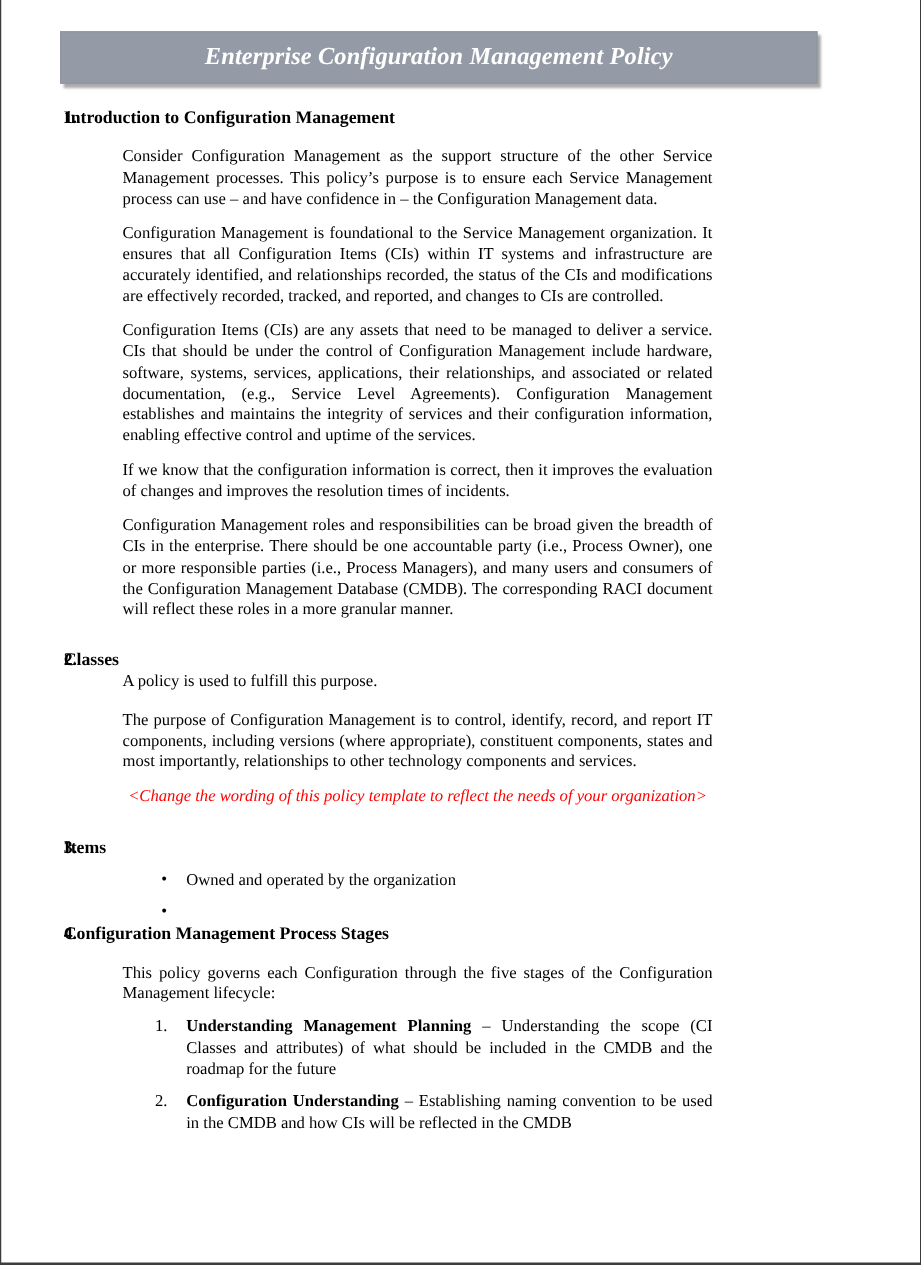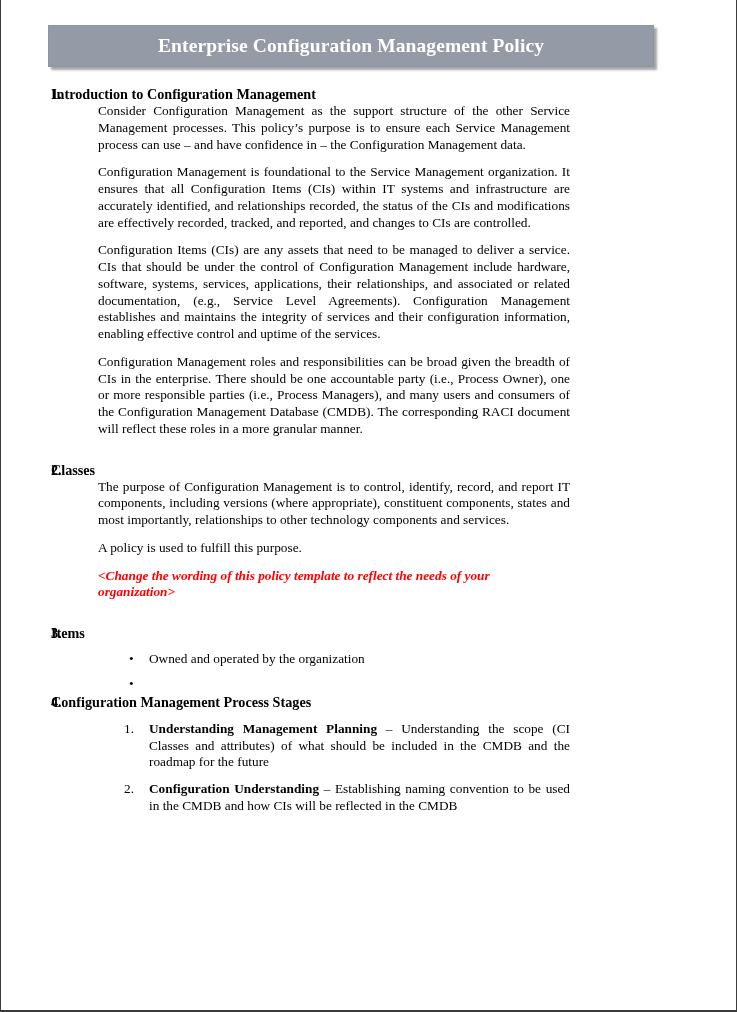--- a/index.html
+++ b/index.html
@@ -25,20 +25,21 @@
   #content {
     position: absolute;
     left: 0;
     top: 0;
     width: 737px;
   }
 
   
   .banner-wrap {
     padding: 25px 84px 0 47px;
+    font-style: italic;
   }
   .banner {
     background: #959ba6;
     border: 1px solid #8f95a0;
     box-shadow: 3px 3px 2px rgba(120,120,120,0.65);
     height: 40px;
     display: flex;
     align-items: center;
     justify-content: center;
   }
@@ -80,30 +81,30 @@
     padding-left: 97px;
     padding-right: 84px;
   }
   p.para {
     margin: 0 0 11px 0;
     font-size: 13.3px;
     line-height: 1.26;
     text-align: justify;
     text-justify: inter-word;
   }
-  p.para.first { }
+  p.para.first { margin-top: 14px; }
   p.para.last { margin-bottom: 0; }
   p.note {
     margin: 0;
     font-size: 13.3px;
     line-height: 1.26;
     color: #ff0000;
-    font-weight: bold;
+    font-weight: normal;
     font-style: italic;
-    text-align: left;
+    text-align: center;
   }
 
   
   ul.bullets {
     list-style: none;
     margin: 9px 0 0 0;
     padding: 0 84px 0 128px;
   }
   ul.bullets > li {
     position: relative;
@@ -161,32 +162,33 @@
 
     <div class="section">
       <div class="section-head sec1-head">
         <span class="sec-num">1.</span>
         <span class="sec-title">Introduction to Configuration Management</span>
       </div>
       <div class="body-block">
         <p class="para first">Consider Configuration Management as the support structure of the other Service Management processes. This policy’s purpose is to ensure each Service Management process can use – and have confidence in – the Configuration Management data.</p>
         <p class="para">Configuration Management is foundational to the Service Management organization. It ensures that all Configuration Items (CIs) within IT systems and infrastructure are accurately identified, and relationships recorded, the status of the CIs and modifications are effectively recorded, tracked, and reported, and changes to CIs are controlled.</p>
         <p class="para">Configuration Items (CIs) are any assets that need to be managed to deliver a service. CIs that should be under the control of Configuration Management include hardware, software, systems, services, applications, their relationships, and associated or related documentation, (e.g., Service Level Agreements). Configuration Management establishes and maintains the integrity of services and their configuration information, enabling effective control and uptime of the services.</p>
+        <p class="para">If we know that the configuration information is correct, then it improves the evaluation of changes and improves the resolution times of incidents.</p>
         <p class="para last">Configuration Management roles and responsibilities can be broad given the breadth of CIs in the enterprise. There should be one accountable party (i.e., Process Owner), one or more responsible parties (i.e., Process Managers), and many users and consumers of the Configuration Management Database (CMDB). The corresponding RACI document will reflect these roles in a more granular manner.</p>
       </div>
     </div>
 
     <div class="section">
       <div class="section-head sec2-head">
         <span class="sec-num">2.</span>
         <span class="sec-title">Classes</span>
       </div>
       <div class="body-block">
+        <p class="para">A policy is used to fulfill this purpose.</p>
         <p class="para first">The purpose of Configuration Management is to control, identify, record, and report IT components, including versions (where appropriate), constituent components, states and most importantly, relationships to other technology components and services.</p>
-        <p class="para">A policy is used to fulfill this purpose.</p>
         <p class="note">&lt;Change the wording of this policy template to reflect the needs of your organization&gt;</p>
       </div>
     </div>
 
     <div class="section">
       <div class="section-head sec3-head">
         <span class="sec-num">3.</span>
         <span class="sec-title">Items</span>
       </div>
       <ul class="bullets">
@@ -198,20 +200,23 @@
           <span class="bullet-dot">•</span>
         </li>
       </ul>
     </div>
 
     <div class="section">
       <div class="section-head sec4-head">
         <span class="sec-num">4.</span>
         <span class="sec-title">Configuration Management Process Stages</span>
       </div>
+      <div class="body-block">
+        <p class="para last first">This policy governs each Configuration through the five stages of the Configuration Management lifecycle:</p>
+      </div>
       <ol class="stages">
         <li>
           <span class="num">1.</span>
           <span class="term">Understanding Management Planning</span><span> – Understanding the scope (CI Classes and attributes) of what should be included in the CMDB and the roadmap for the future</span>
         </li>
         <li>
           <span class="num">2.</span>
           <span class="term">Configuration Understanding</span><span> – Establishing naming convention to be used in the CMDB and how CIs will be reflected in the CMDB</span>
         </li>
 

